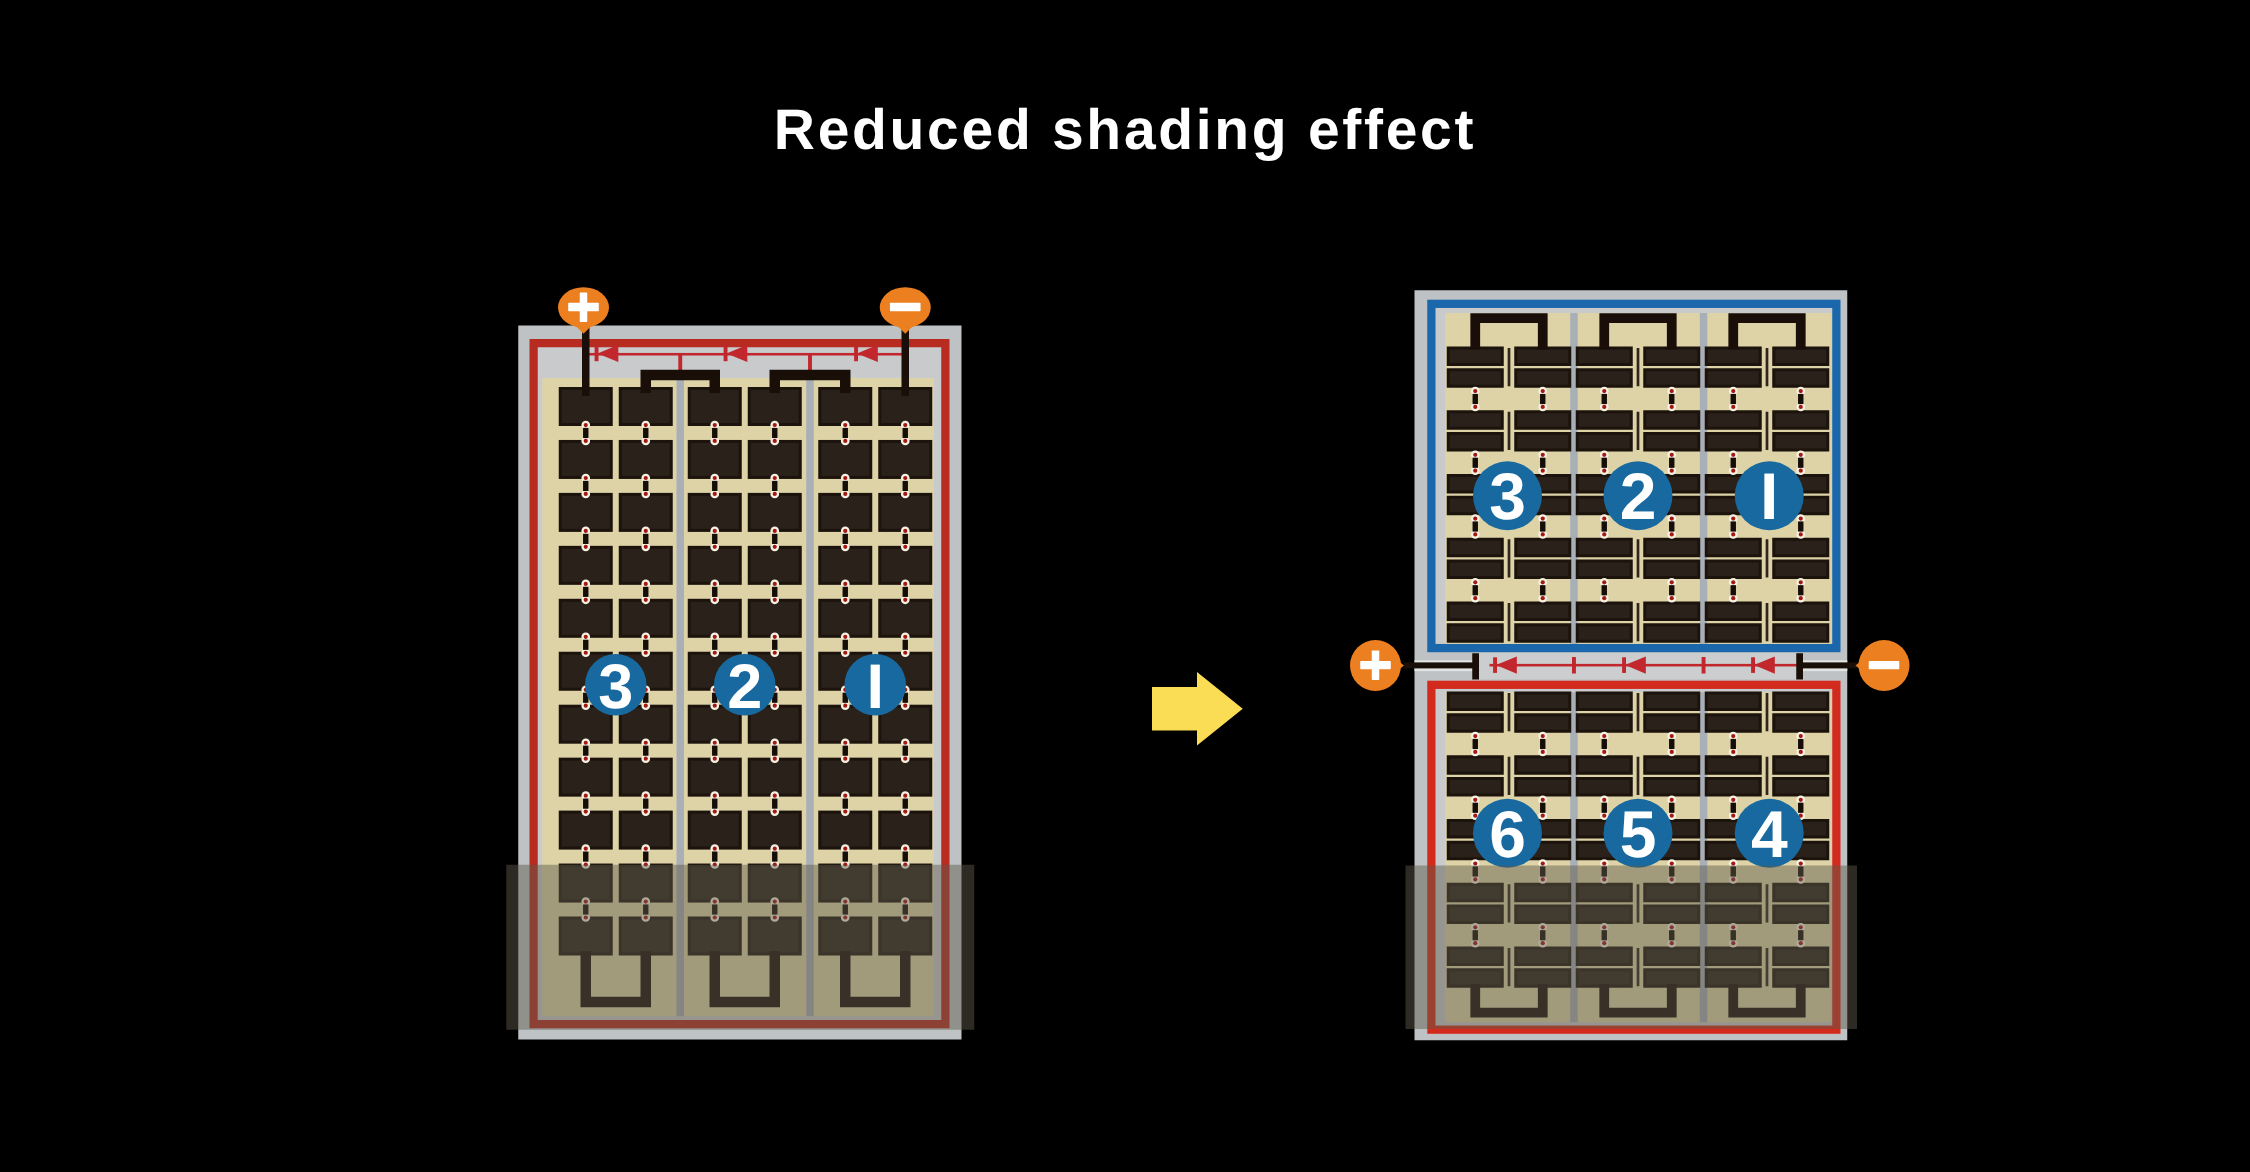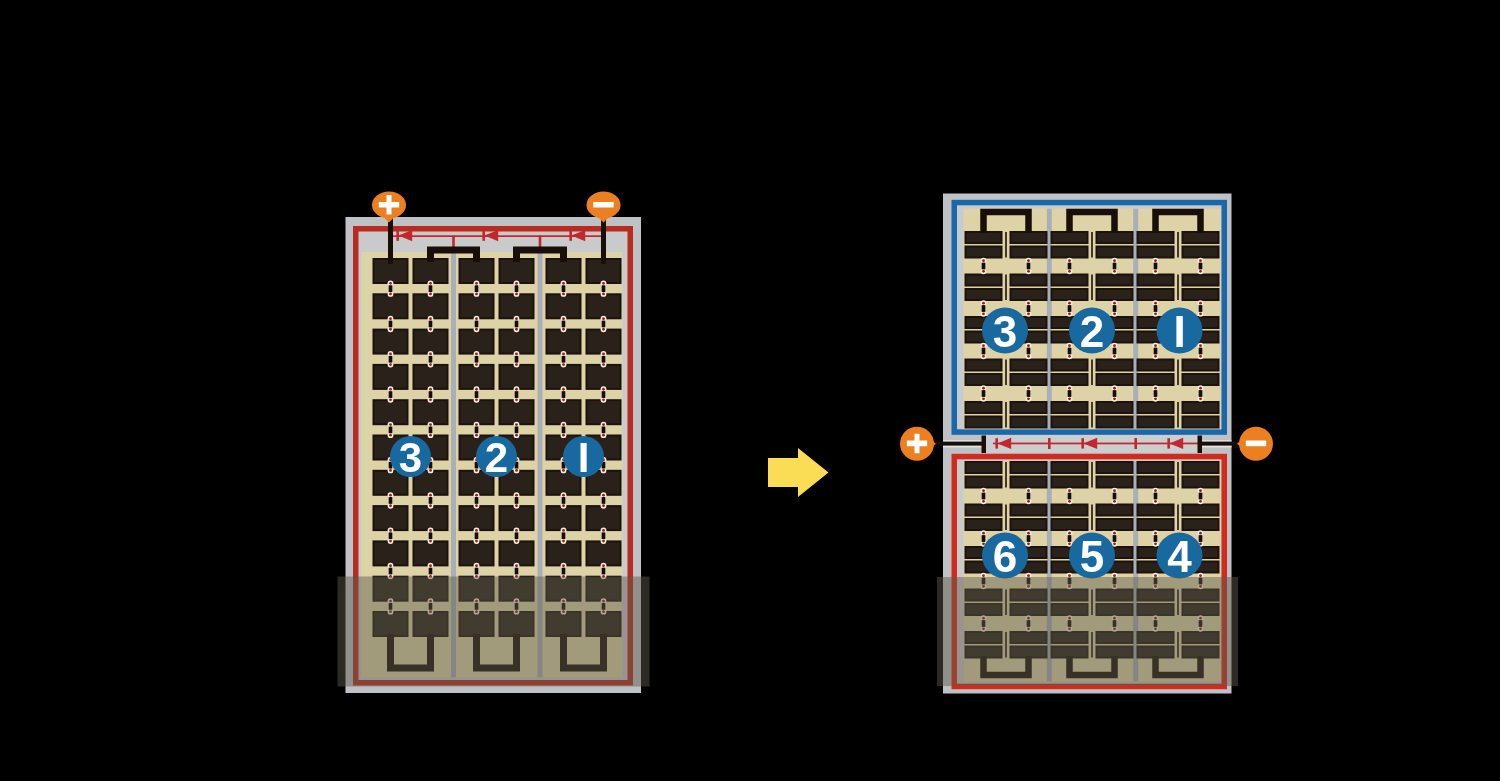--- a/index.html
+++ b/index.html
@@ -2,20 +2,21 @@
 <html><head><meta charset="utf-8"><title>Reduced shading effect</title>
 <style>
 html,body{margin:0;padding:0;background:#000;}
 #stage{position:relative;width:1500px;height:781px;background:#000;overflow:hidden;}
 #ttl{position:absolute;left:0;right:0;top:68px;text-align:center;color:#fff;
  font-family:"Liberation Sans",sans-serif;font-weight:bold;font-size:38px;line-height:1;letter-spacing:1.8px;}
 </style></head>
 <body>
 <div id="stage">
 
+<div id="ttl">Reduced shading effect</div>
 
 <svg width="1500" height="781" viewBox="0 0 1500 781" style="position:absolute;left:0;top:0">
 
 <g>
         <rect x="345.5" y="217" width="295.5" height="476" fill="#bfc2c4"></rect>
       </g>
 
 <g>
         <rect x="353" y="226" width="280" height="459.5" fill="#b72b20"></rect>
         <rect x="358.5" y="231.5" width="269" height="448.5" fill="#c8cacc"></rect>

